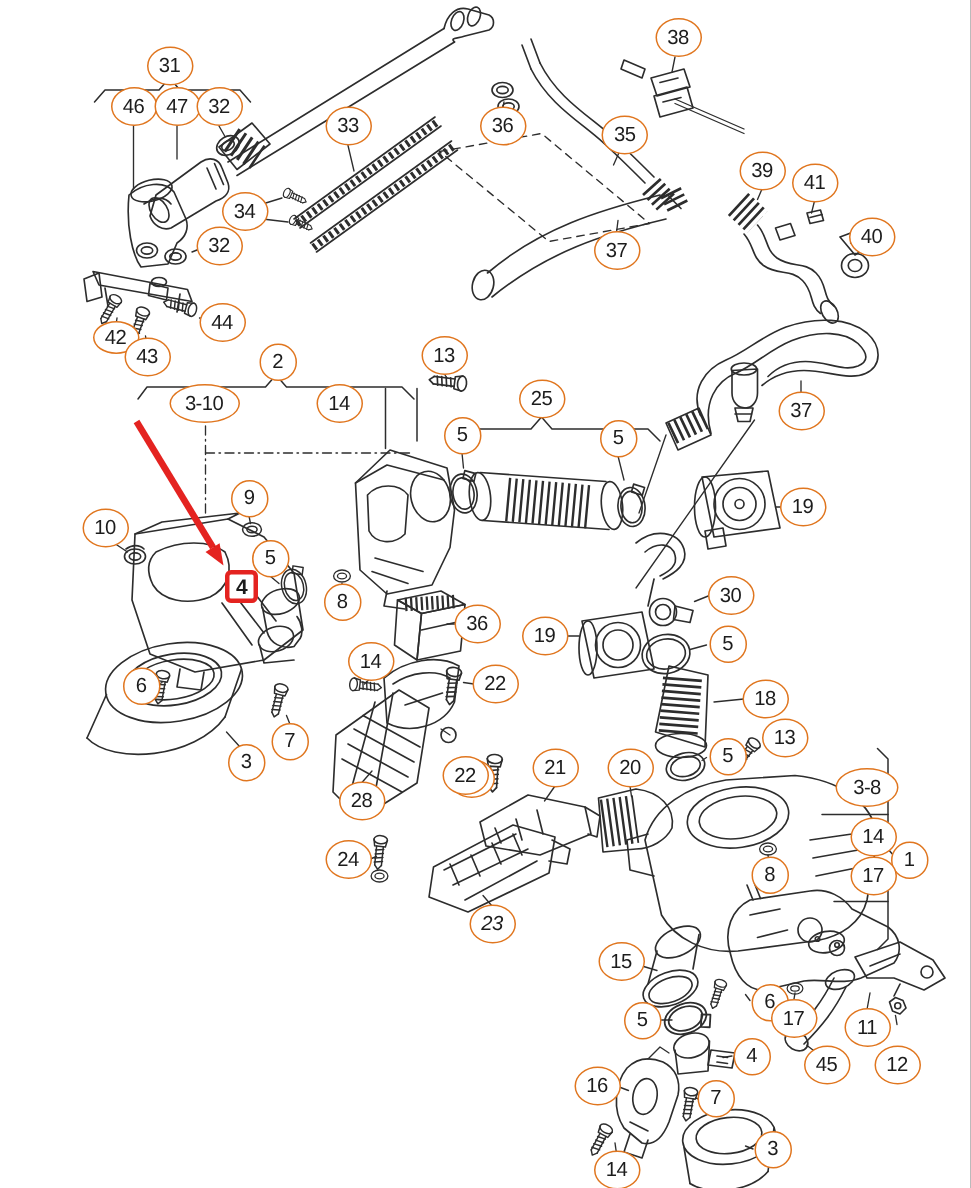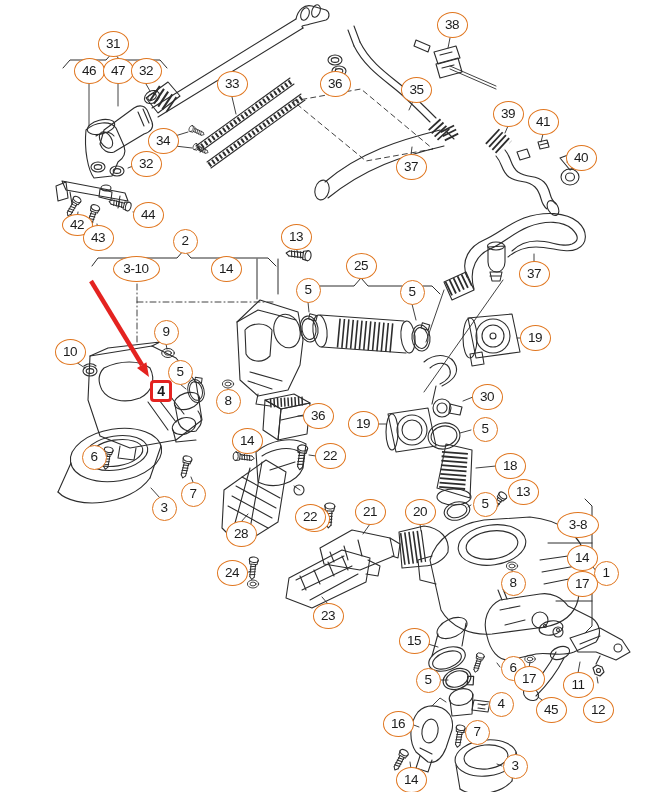--- a/index.html
+++ b/index.html
@@ -509,21 +509,21 @@
       <div class="callout" style="width: 31px; height: 26px; left: 354.5px; top: 499px;">21</div>
       <div class="callout" style="width: 31px; height: 26px; left: 404.5px; top: 499px;">20</div>
       <div class="callout" style="width: 31px; height: 26px; left: 294.5px; top: 504px;">22</div>
       <div class="callout" style="width: 42px; height: 26px; left: 557px; top: 512px;">3-8</div>
       <div class="callout" style="width: 31px; height: 26px; left: 225.5px; top: 521px;">28</div>
       <div class="callout" style="width: 31px; height: 26px; left: 566.5px; top: 545px;">14</div>
       <div class="callout" style="width: 25px; height: 25px; left: 593.5px; top: 560.5px;">1</div>
       <div class="callout" style="width: 31px; height: 26px; left: 216.5px; top: 560px;">24</div>
       <div class="callout" style="width: 31px; height: 26px; left: 566.5px; top: 571px;">17</div>
       <div class="callout" style="width: 25px; height: 25px; left: 500.5px; top: 570.5px;">8</div>
-      <div class="callout" style="width: 31px; height: 26px; left: 312.5px; top: 603px;">23</div>
+      <div class="callout" style="width: 31px; height: 26px; left: 312.5px; top: 603px; font-style: italic;">23</div>
       <div class="callout" style="width: 31px; height: 26px; left: 398.5px; top: 628px;">15</div>
       <div class="callout" style="width: 25px; height: 25px; left: 500.5px; top: 655.5px;">6</div>
       <div class="callout" style="width: 31px; height: 26px; left: 513.5px; top: 666px;">17</div>
       <div class="callout" style="width: 25px; height: 25px; left: 415.5px; top: 667.5px;">5</div>
       <div class="callout" style="width: 31px; height: 26px; left: 562.5px; top: 672px;">11</div>
       <div class="callout" style="width: 31px; height: 26px; left: 582.5px; top: 681px; margin-top: 16px;">12</div>
       <div class="callout" style="width: 31px; height: 26px; left: 535.5px; top: 697px;">45</div>
       <div class="callout" style="width: 25px; height: 25px; left: 488.5px; top: 691.5px;">4</div>
       <div class="callout" style="width: 31px; height: 26px; left: 382.5px; top: 711px;">16</div>
       <div class="callout" style="width: 25px; height: 25px; left: 464.5px; top: 719.5px;">7</div>

